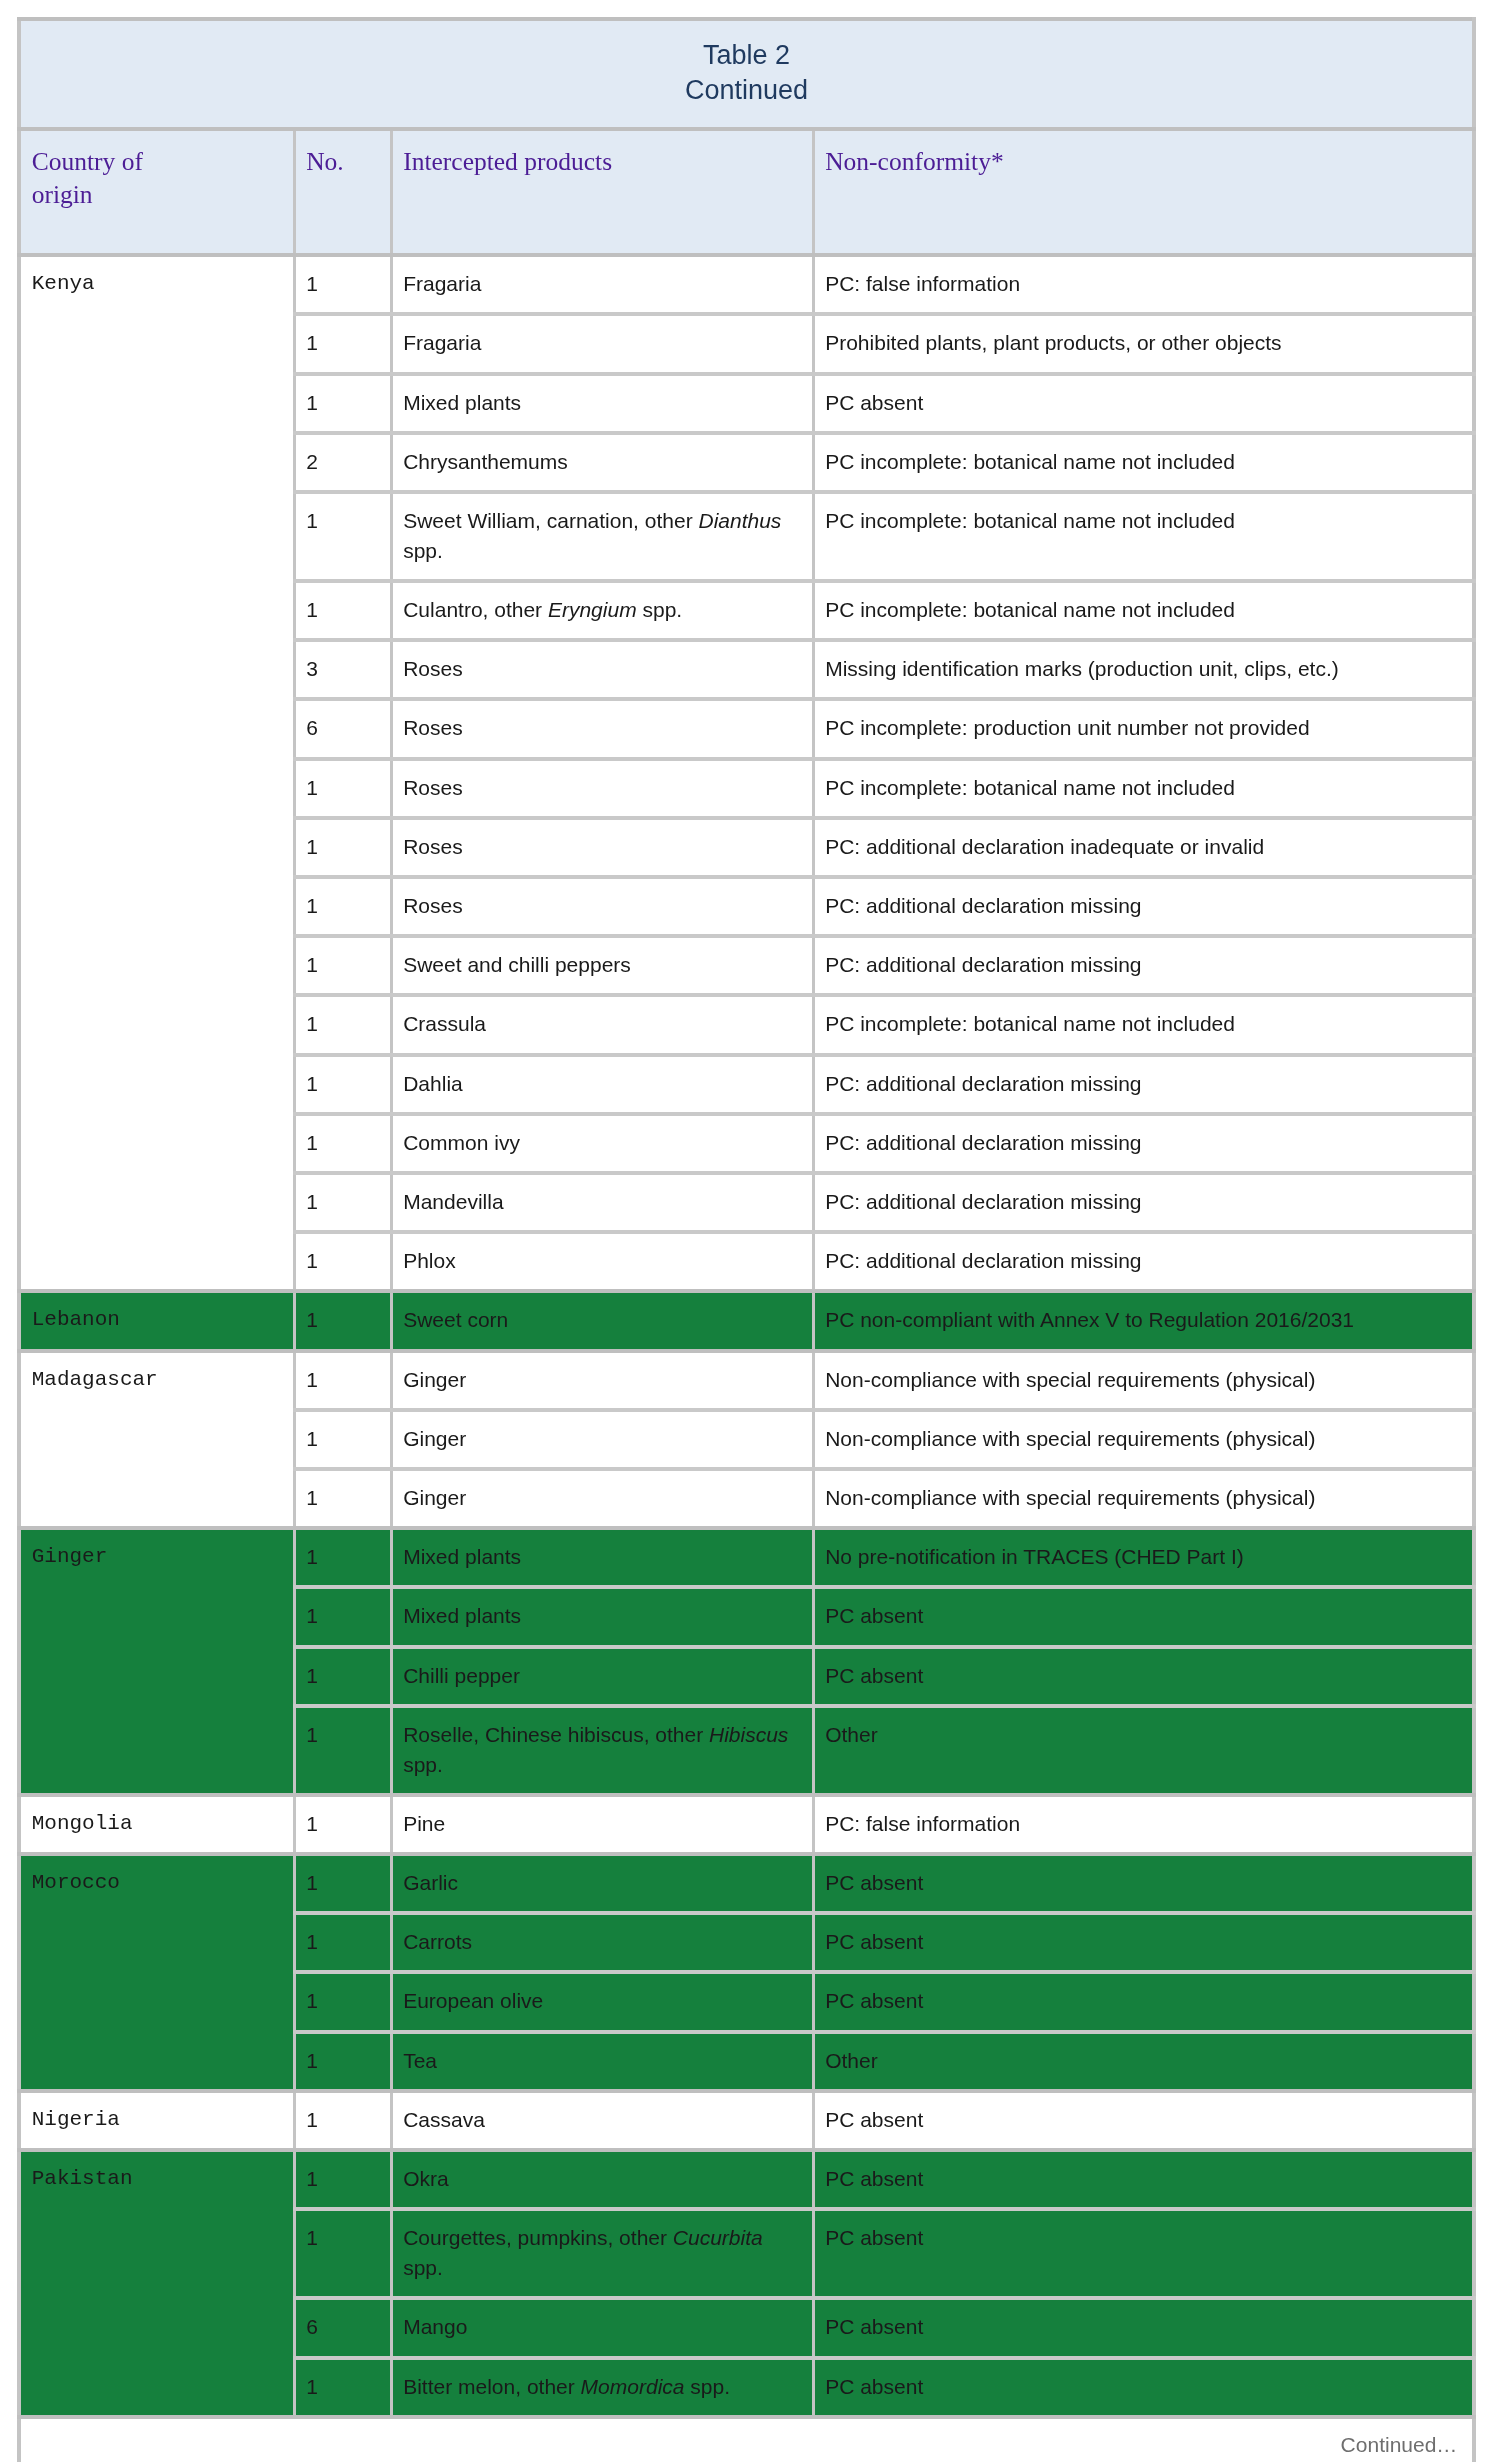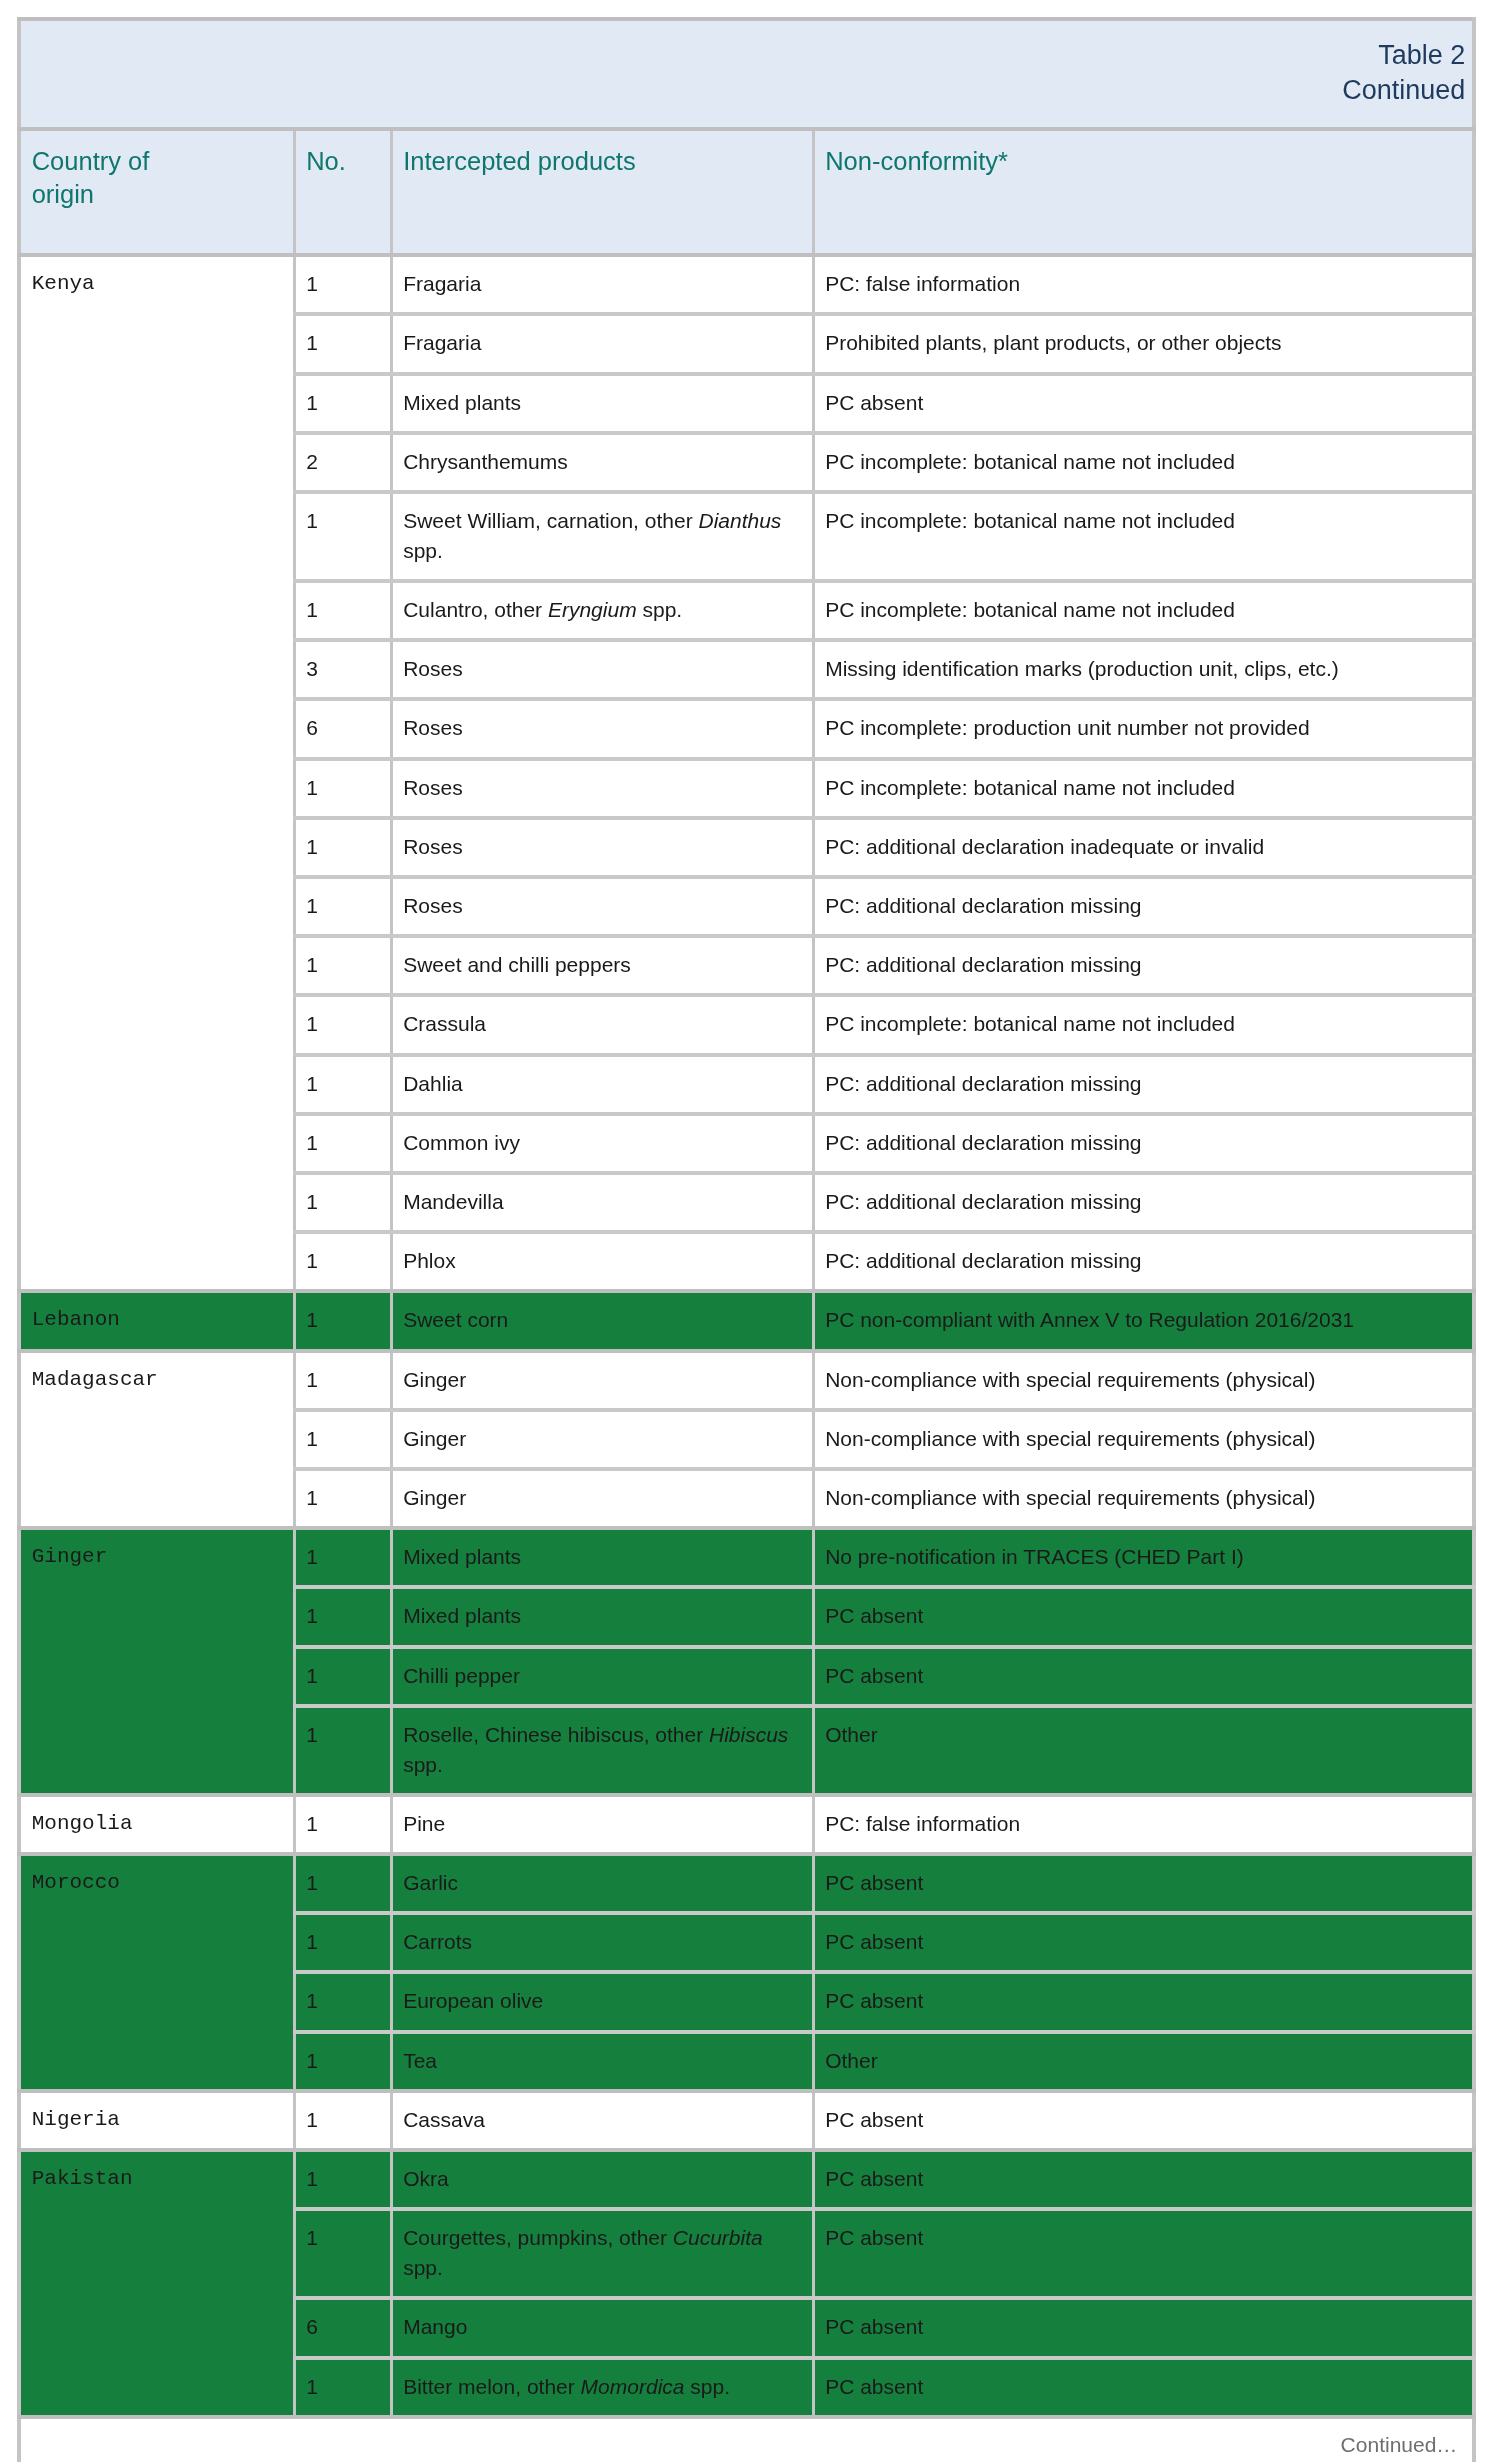--- a/index.html
+++ b/index.html
@@ -32,41 +32,42 @@
   
   col.c-country { width: 275px; }
   col.c-no      { width: 97px; }
   col.c-prod    { width: 422px; }
   col.c-noncon  { width: 661px; }
 
   
   .title-cell {
     background: #e1eaf4;
     color: #1f3a5f;
-    text-align: right;
+    text-align: center;
     font-size: 27px;
     line-height: 1.28;
     padding: 17.4px 6.7px 20px 6.7px;
     border: 0;
     border-bottom: 4.7px solid #bfbfbf;
     font-weight: 400;
   }
   .title-line { display: block; }
 
   
   thead td.colhead {
     background: #e1eaf4;
-    color: #0f766e;
+    color: #4c1d95;
     font-size: 25.5px;
     font-weight: 400;
     vertical-align: top;
     line-height: 1.30;
     padding: 13.4px 10.7px 42px 10.7px;
     border-right: 3.4px solid #c4c4c4;
     border-bottom: 4.7px solid #bfbfbf;
+    font-family: Liberation Serif, serif;
   }
   thead td.colhead.last { border-right: 0; }
 
   
   tbody td {
     vertical-align: top;
     color: #1a1a1a;
     font-size: 21px;
     line-height: 1.42;
     padding: 12px 10.7px 13.4px 10.7px;

